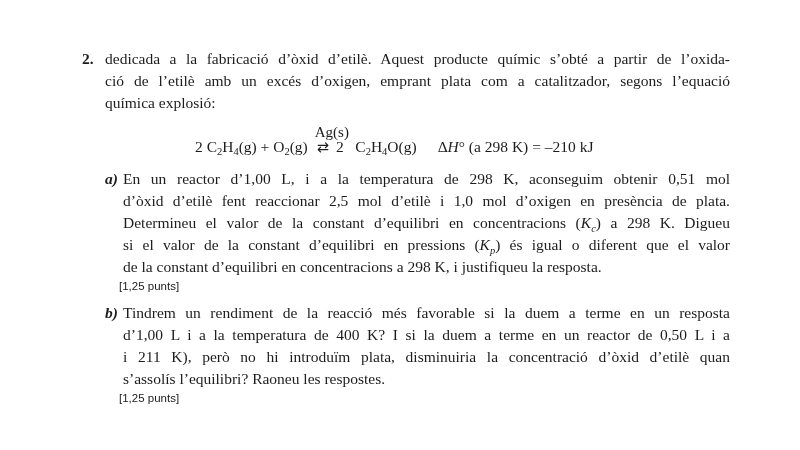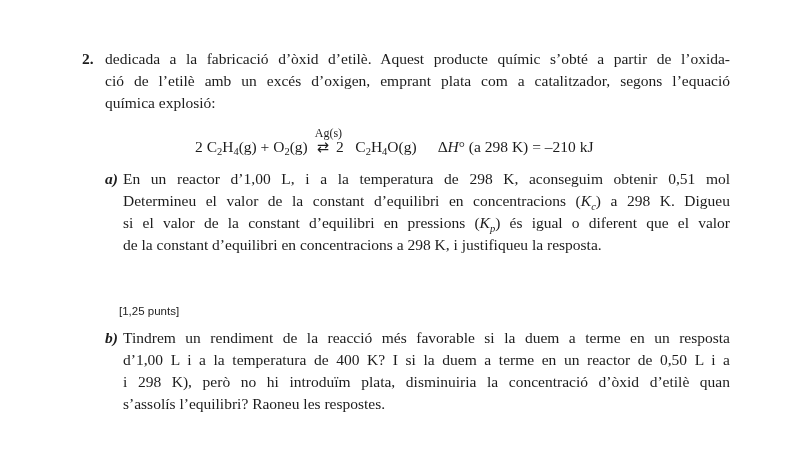--- a/index.html
+++ b/index.html
@@ -48,21 +48,21 @@
   }
   .eq-arrow-wrap {
     position: relative;
     margin: 0 7px 0 9px;
     flex: none;
   }
   .eq-catalyst {
     position: absolute;
     left: -2px;
     bottom: 15px;
-    font-size: 12px;
+    font-size: 15px;
     white-space: nowrap;
   }
   .eq-arrow {
     font-family: "DejaVu Sans", sans-serif;
     font-size: 14.5px;
   }
   .eq-enthalpy { margin-left: 21px; text-align: center; }
   
   .s-sub  { font-size: 10.5px; vertical-align: -3px; }
   .s-i    { font-style: italic; }
@@ -80,54 +80,54 @@
     line-height: 22px;
   }
   .part-body { width: 607px; }
   .points {
     font-family: "Liberation Sans", sans-serif;
     font-size: 11.5px;
     line-height: 16px;
     height: 16px;
     margin-left: -4px;
     color: #222222;
-    margin-top: 47px;
   }
 </style>
 </head>
 <body>
 
 <div class="page">
   <div class="question">
     <div class="q-num">2.</div>
     <div class="q-body">
 
       <div class="line just"><span>dedicada a la fabricació d’òxid d’etilè. Aquest producte químic s’obté a partir de l’oxida-</span></div>
       <div class="line just"><span>ció de l’etilè amb un excés d’oxigen, emprant plata com a catalitzador, segons l’equació</span></div>
       <div class="line"><span>química explosió:</span></div>
 
       <div class="equation"><span class="eq-seg"><span>2 C</span><span class="s-sub">2</span><span>H</span><span class="s-sub">4</span><span>(g) + O</span><span class="s-sub">2</span><span>(g)</span></span><span class="eq-arrow-wrap"><span class="eq-catalyst">Ag(s)</span><span class="eq-arrow">⇄</span></span><span class="eq-seg"><span>2   C</span><span class="s-sub">2</span><span>H</span><span class="s-sub">4</span><span>O(g)</span></span><span class="eq-seg eq-enthalpy"><span>Δ</span><span class="s-i">H</span><span>° (a 298 K) = –210 kJ</span></span></div>
 
       <div class="part part-a">
         <div class="part-label">a)</div>
         <div class="part-body">
           <div class="line just"><span>En un reactor d’1,00 L, i a la temperatura de 298 K, aconseguim obtenir 0,51 mol</span></div>
+          <div class="line just"><span>d’òxid d’etilè fent reaccionar 2,5 mol d’etilè i 1,0 mol d’oxigen en presència de plata.</span></div>
           <div class="line just"><span>Determineu el valor de la constant d’equilibri en concentracions (</span><span class="s-i">K</span><span class="s-isub">c</span><span>) a 298 K. Digueu</span></div>
           <div class="line just"><span>si el valor de la constant d’equilibri en pressions (</span><span class="s-i">K</span><span class="s-isub">p</span><span>) és igual o diferent que el valor</span></div>
           <div class="line"><span>de la constant d’equilibri en concentracions a 298 K, i justifiqueu la resposta.</span></div>
           <div class="points">[1,25 punts]</div>
         </div>
       </div>
 
       <div class="part part-b">
         <div class="part-label">b)</div>
         <div class="part-body">
           <div class="line just"><span>Tindrem un rendiment de la reacció més favorable si la duem a terme en un resposta</span></div>
           <div class="line just"><span>d’1,00 L i a la temperatura de 400 K? I si la duem a terme en un reactor de 0,50 L i a</span></div>
-          <div class="line just"><span>i 298 K), però no hi introduïm plata, disminuiria la concentració d’òxid d’etilè quan</span></div>
+          <div class="line just"><span>i 211 K), però no hi introduïm plata, disminuiria la concentració d’òxid d’etilè quan</span></div>
           <div class="line"><span>s’assolís l’equilibri? Raoneu les respostes.</span></div>
           <div class="points">[1,25 punts]</div>
         </div>
       </div>
 
     </div>
   </div>
 </div>
 
 </body></html>

